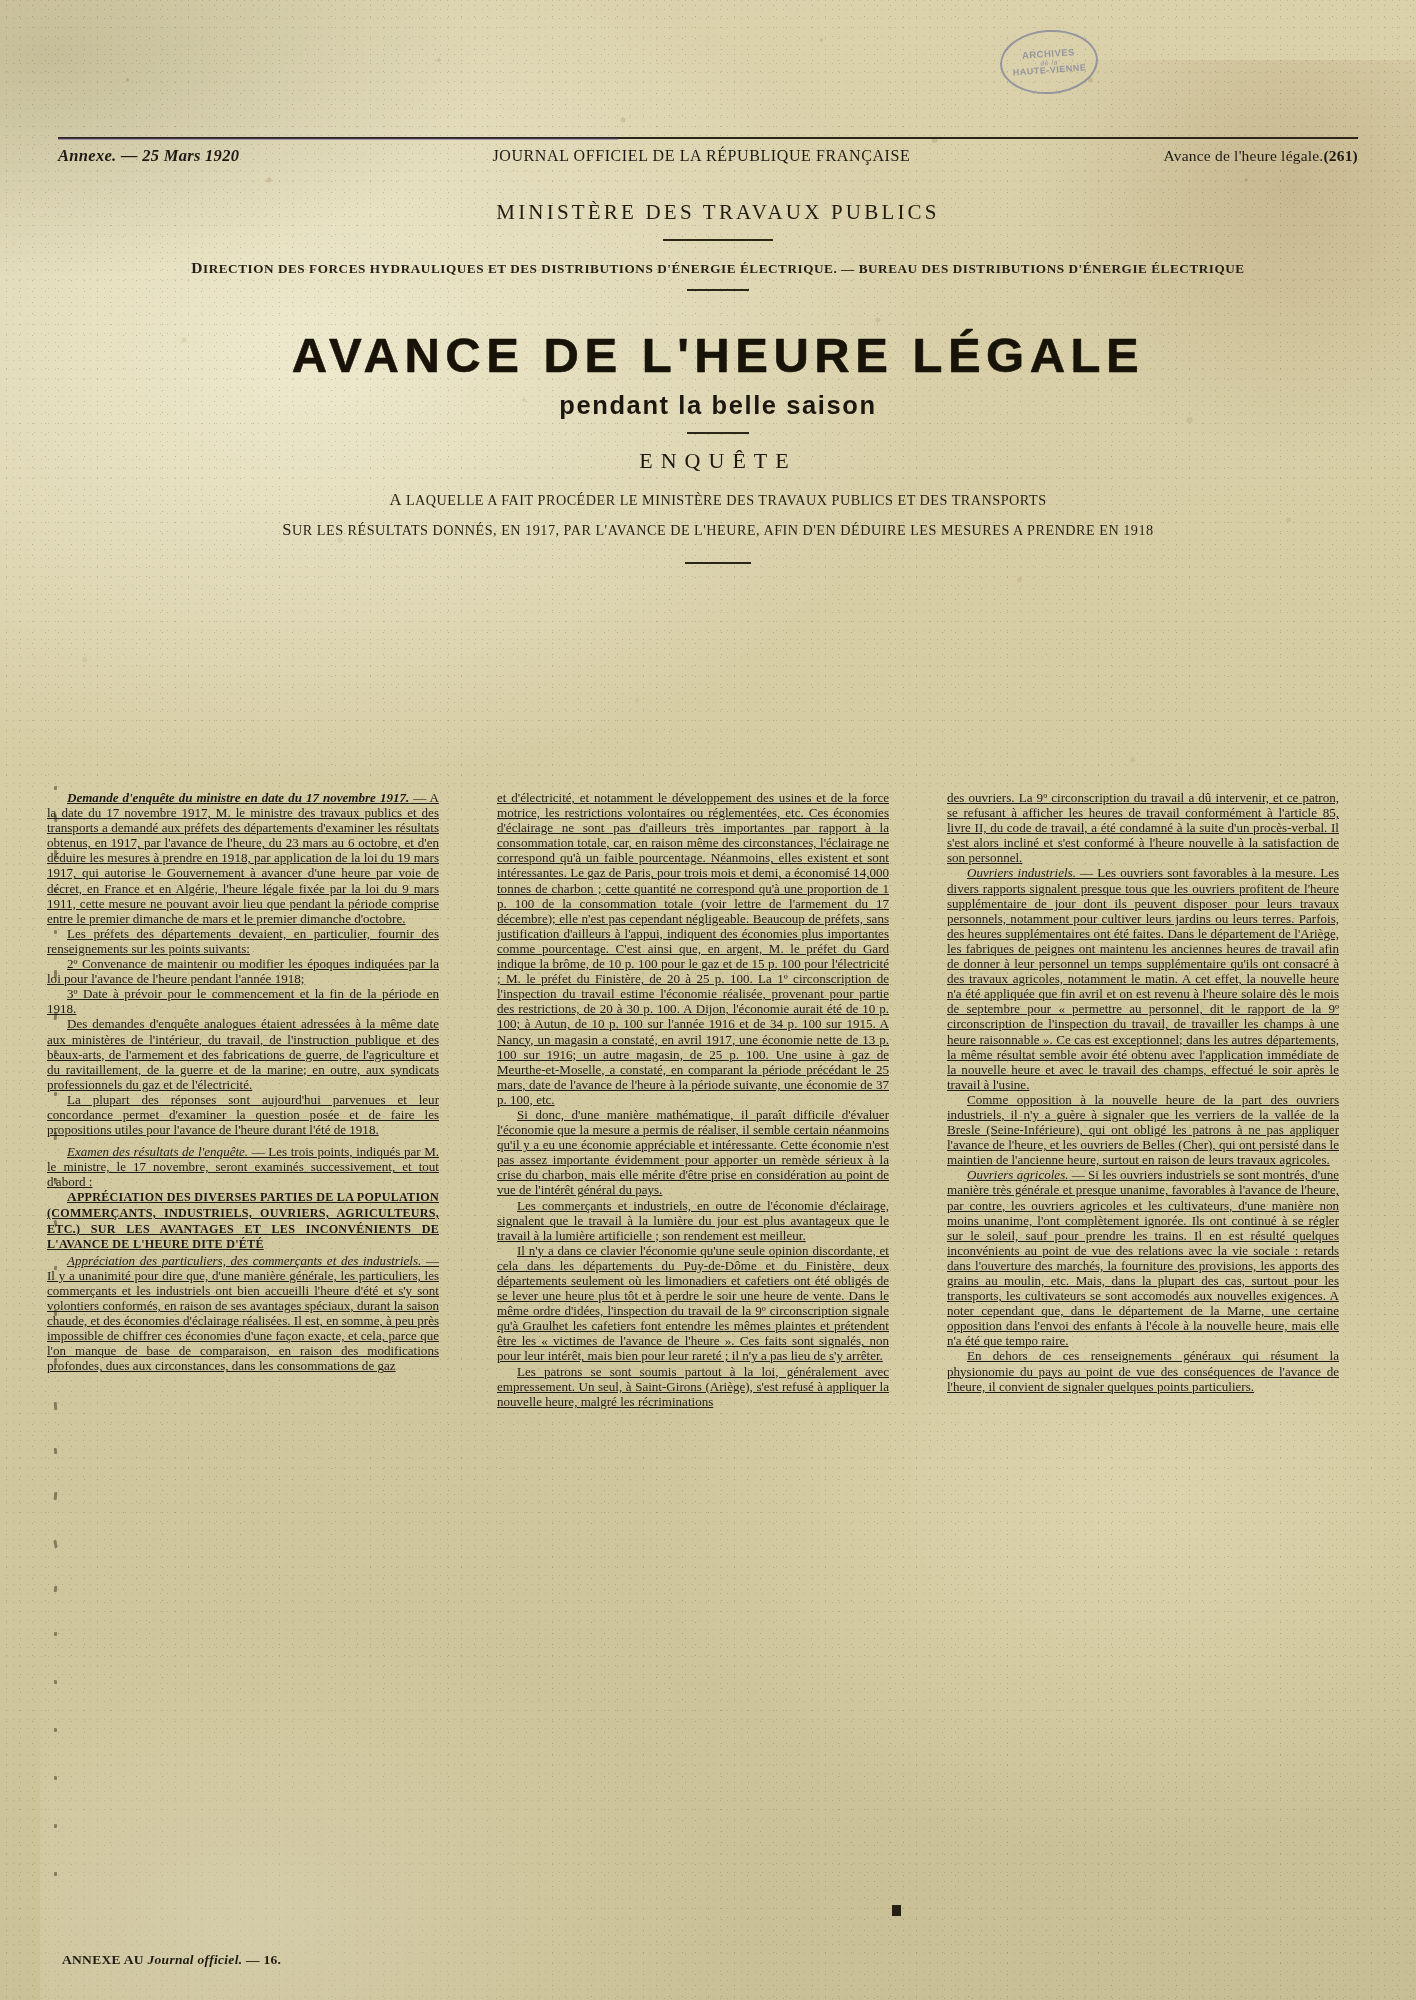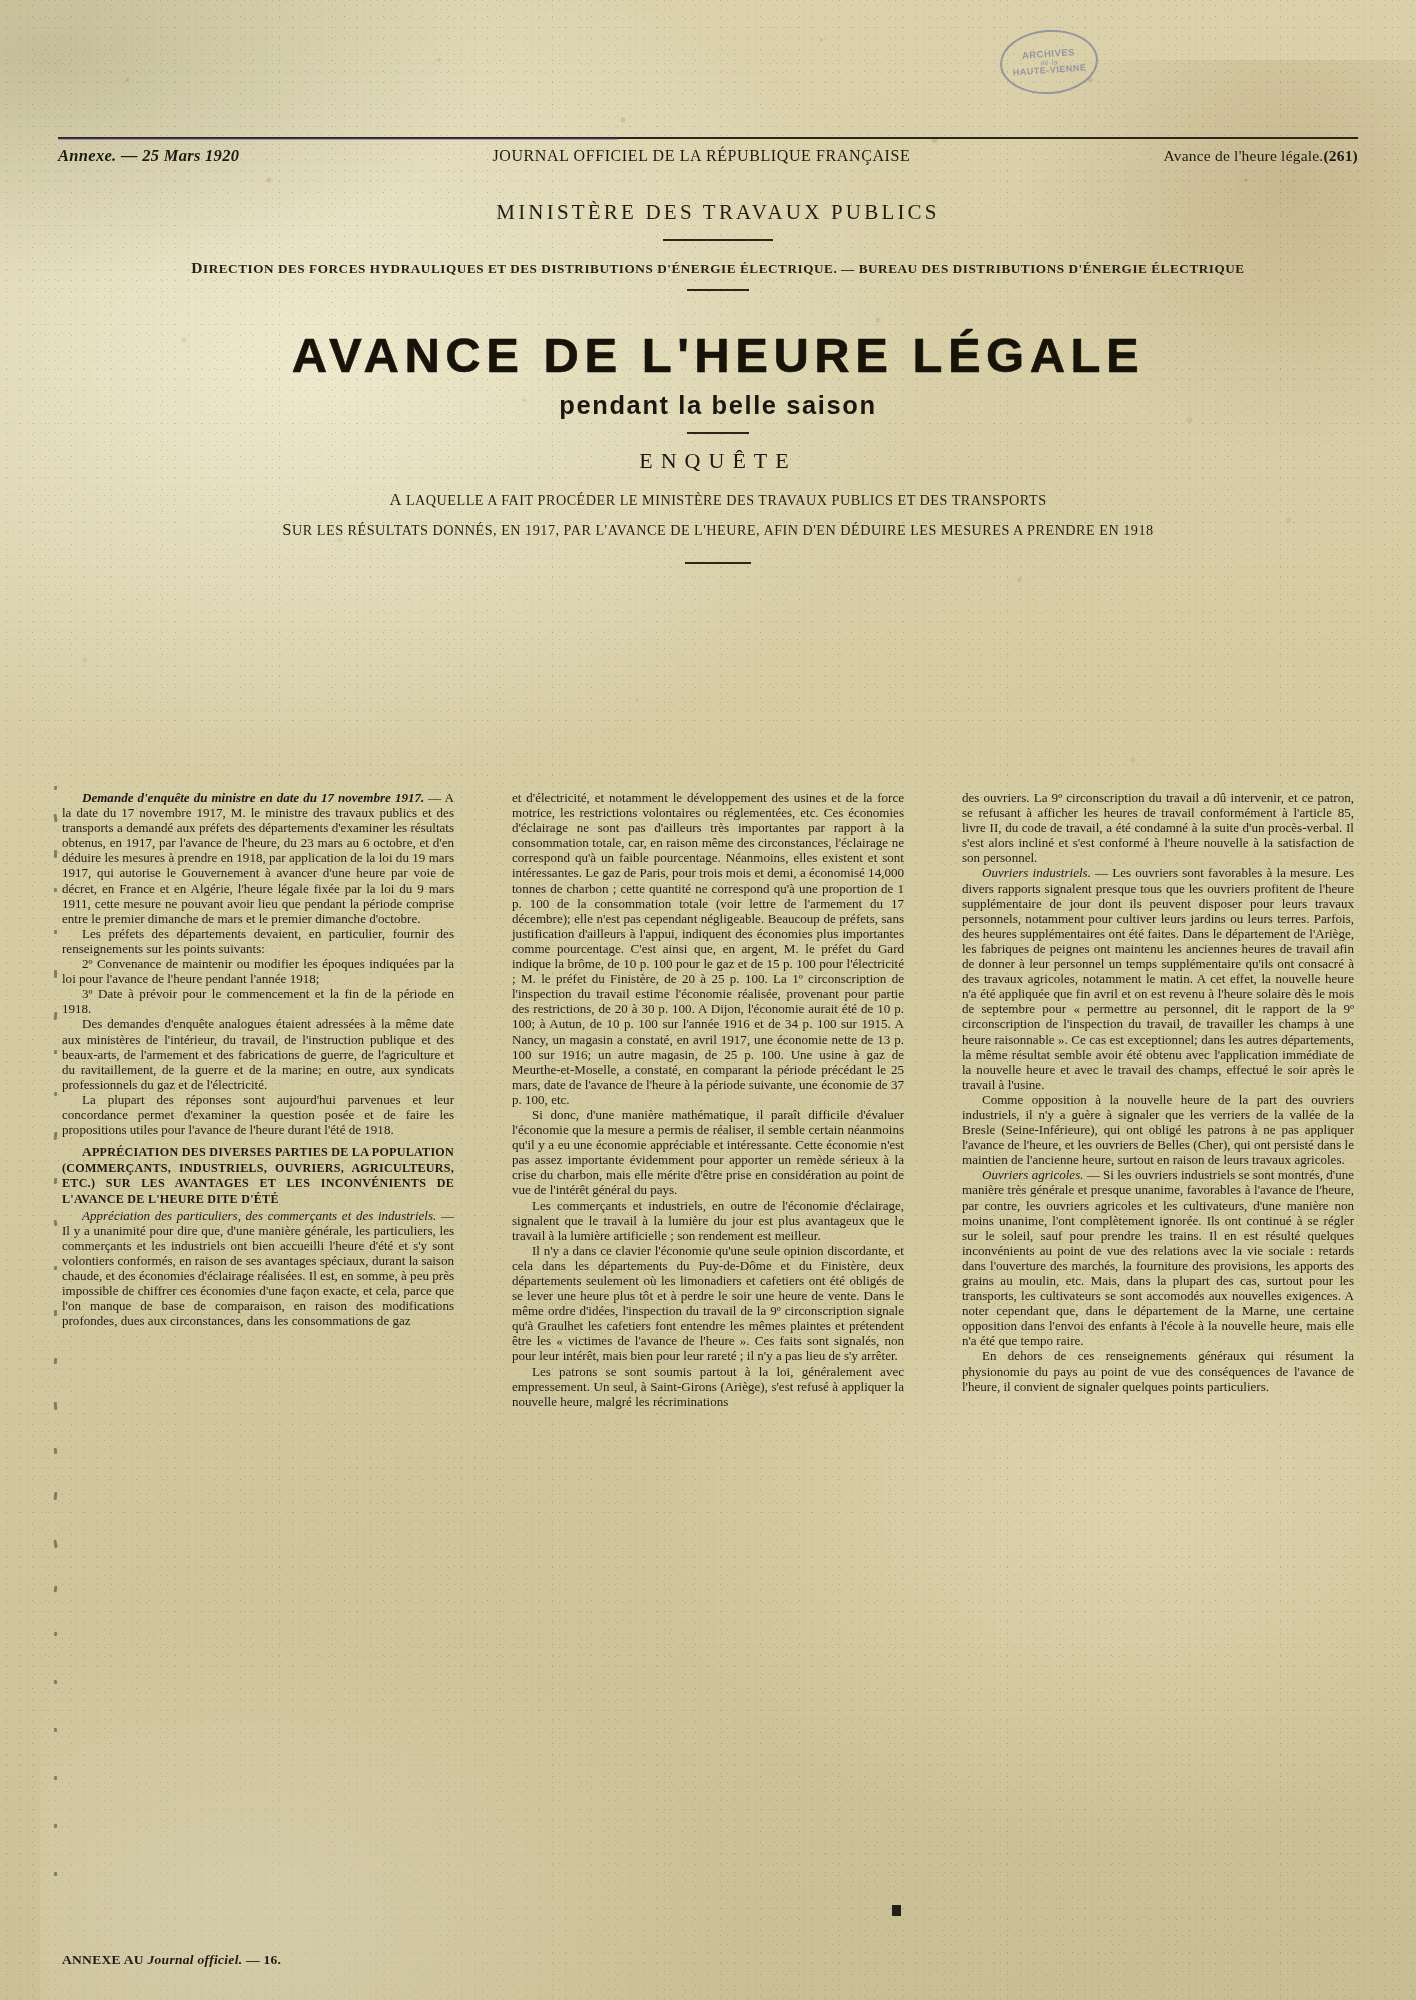--- a/index.html
+++ b/index.html
@@ -119,22 +119,22 @@
   .mh-lead{
     font-size:14.2px;letter-spacing:.5px;text-transform:uppercase;color:#241f14;
     margin-top:16px;white-space:nowrap;
   }
   .mh-lead.second{margin-top:10px;}
   .mh-lead .cap{font-size:16.5px;}
   #rule-after-lead{width:66px;height:0;border-top:2.2px solid #2b2517;margin:22px auto 0;}
 
   
   #cols{
-    position:absolute;left:62px;top:790px;width:1292px;height:1130px;
-    display:flex;gap:12px;
+    position:absolute;left:47px;top:790px;width:1292px;height:1130px;
+    display:flex;gap:12px;text-decoration:underline;
   }
   .col{
     width:400px;
     font-size:13.05px;line-height:15.1px;
     text-align:justify;text-justify:inter-word;
     color:#1e1a12;
     hyphens:none;
   }
   .col + .col{margin-left:46px;}
   .col p{margin:0;text-indent:20px;}
@@ -236,20 +236,21 @@
 
   <div id="cols">
       <div class="col">
         <p><span class="lead">Demande d'enquête du ministre en date du 17 novembre 1917.</span><span> — A la date du 17 novembre 1917, M. le ministre des travaux publics et des transports a demandé aux préfets des départements d'examiner les résultats obtenus, en 1917, par l'avance de l'heure, du 23 mars au 6 octobre, et d'en déduire les mesures à prendre en 1918, par application de la loi du 19 mars 1917, qui autorise le Gouvernement à avancer d'une heure par voie de décret, en France et en Algérie, l'heure légale fixée par la loi du 9 mars 1911, cette mesure ne pouvant avoir lieu que pendant la période comprise entre le premier dimanche de mars et le premier dimanche d'octobre.</span></p>
         <p><span>Les préfets des départements devaient, en particulier, fournir des renseignements sur les points suivants:</span></p>
         <p><span>2º Convenance de maintenir ou modifier les époques indiquées par la loi pour l'avance de l'heure pendant l'année 1918;</span></p>
         <p><span>3º Date à prévoir pour le commencement et la fin de la période en 1918.</span></p>
         <p><span>Des demandes d'enquête analogues étaient adressées à la même date aux ministères de l'intérieur, du travail, de l'instruction publique et des beaux-arts, de l'armement et des fabrications de guerre, de l'agriculture et du ravitaillement, de la guerre et de la marine; en outre, aux syndicats professionnels du gaz et de l'électricité.</span></p>
         <p><span>La plupart des réponses sont aujourd'hui parvenues et leur concordance permet d'examiner la question posée et de faire les propositions utiles pour l'avance de l'heure durant l'été de 1918.</span></p>
         <div class="spacer"></div>
+        <p><span class="leadn">Examen des résultats de l'enquête.</span><span> — Les trois points, indiqués par M. le ministre, le 17 novembre, seront examinés successivement, et tout d'abord :</span></p>
         <p class="smallcaps"><span class="big">A</span><span>ppréciation des diverses parties de la population (commerçants, industriels, ouvriers, agriculteurs, etc.) sur les avantages et les inconvénients de l'avance de l'heure dite d'été</span></p>
         <p><span class="leadn">Appréciation des particuliers, des commerçants et des industriels.</span><span> — Il y a unanimité pour dire que, d'une manière générale, les particuliers, les commerçants et les industriels ont bien accueilli l'heure d'été et s'y sont volontiers conformés, en raison de ses avantages spéciaux, durant la saison chaude, et des économies d'éclairage réalisées. Il est, en somme, à peu près impossible de chiffrer ces économies d'une façon exacte, et cela, parce que l'on manque de base de comparaison, en raison des modifications profondes, dues aux circonstances, dans les consommations de gaz</span></p>
       </div>
       <div class="col">
         <p class="noind"><span>et d'électricité, et notamment le développement des usines et de la force motrice, les restrictions volontaires ou réglementées, etc. Ces économies d'éclairage ne sont pas d'ailleurs très importantes par rapport à la consommation totale, car, en raison même des circonstances, l'éclairage ne correspond qu'à un faible pourcentage. Néanmoins, elles existent et sont intéressantes. Le gaz de Paris, pour trois mois et demi, a économisé 14,000 tonnes de charbon ; cette quantité ne correspond qu'à une proportion de 1 p. 100 de la consommation totale (voir lettre de l'armement du 17 décembre); elle n'est pas cependant négligeable. Beaucoup de préfets, sans justification d'ailleurs à l'appui, indiquent des économies plus importantes comme pourcentage. C'est ainsi que, en argent, M. le préfet du Gard indique la brôme, de 10 p. 100 pour le gaz et de 15 p. 100 pour l'électricité ; M. le préfet du Finistère, de 20 à 25 p. 100. La 1º circonscription de l'inspection du travail estime l'économie réalisée, provenant pour partie des restrictions, de 20 à 30 p. 100. A Dijon, l'économie aurait été de 10 p. 100; à Autun, de 10 p. 100 sur l'année 1916 et de 34 p. 100 sur 1915. A Nancy, un magasin a constaté, en avril 1917, une économie nette de 13 p. 100 sur 1916; un autre magasin, de 25 p. 100. Une usine à gaz de Meurthe-et-Moselle, a constaté, en comparant la période précédant le 25 mars, date de l'avance de l'heure à la période suivante, une économie de 37 p. 100, etc.</span></p>
         <p><span>Si donc, d'une manière mathématique, il paraît difficile d'évaluer l'économie que la mesure a permis de réaliser, il semble certain néanmoins qu'il y a eu une économie appréciable et intéressante. Cette économie n'est pas assez importante évidemment pour apporter un remède sérieux à la crise du charbon, mais elle mérite d'être prise en considération au point de vue de l'intérêt général du pays.</span></p>
         <p><span>Les commerçants et industriels, en outre de l'économie d'éclairage, signalent que le travail à la lumière du jour est plus avantageux que le travail à la lumière artificielle ; son rendement est meilleur.</span></p>
         <p><span>Il n'y a dans ce clavier l'économie qu'une seule opinion discordante, et cela dans les départements du Puy-de-Dôme et du Finistère, deux départements seulement où les limonadiers et cafetiers ont été obligés de se lever une heure plus tôt et à perdre le soir une heure de vente. Dans le même ordre d'idées, l'inspection du travail de la 9º circonscription signale qu'à Graulhet les cafetiers font entendre les mêmes plaintes et prétendent être les « victimes de l'avance de l'heure ». Ces faits sont signalés, non pour leur intérêt, mais bien pour leur rareté ; il n'y a pas lieu de s'y arrêter.</span></p>
         <p><span>Les patrons se sont soumis partout à la loi, généralement avec empressement. Un seul, à Saint-Girons (Ariège), s'est refusé à appliquer la nouvelle heure, malgré les récriminations</span></p>
       </div>

